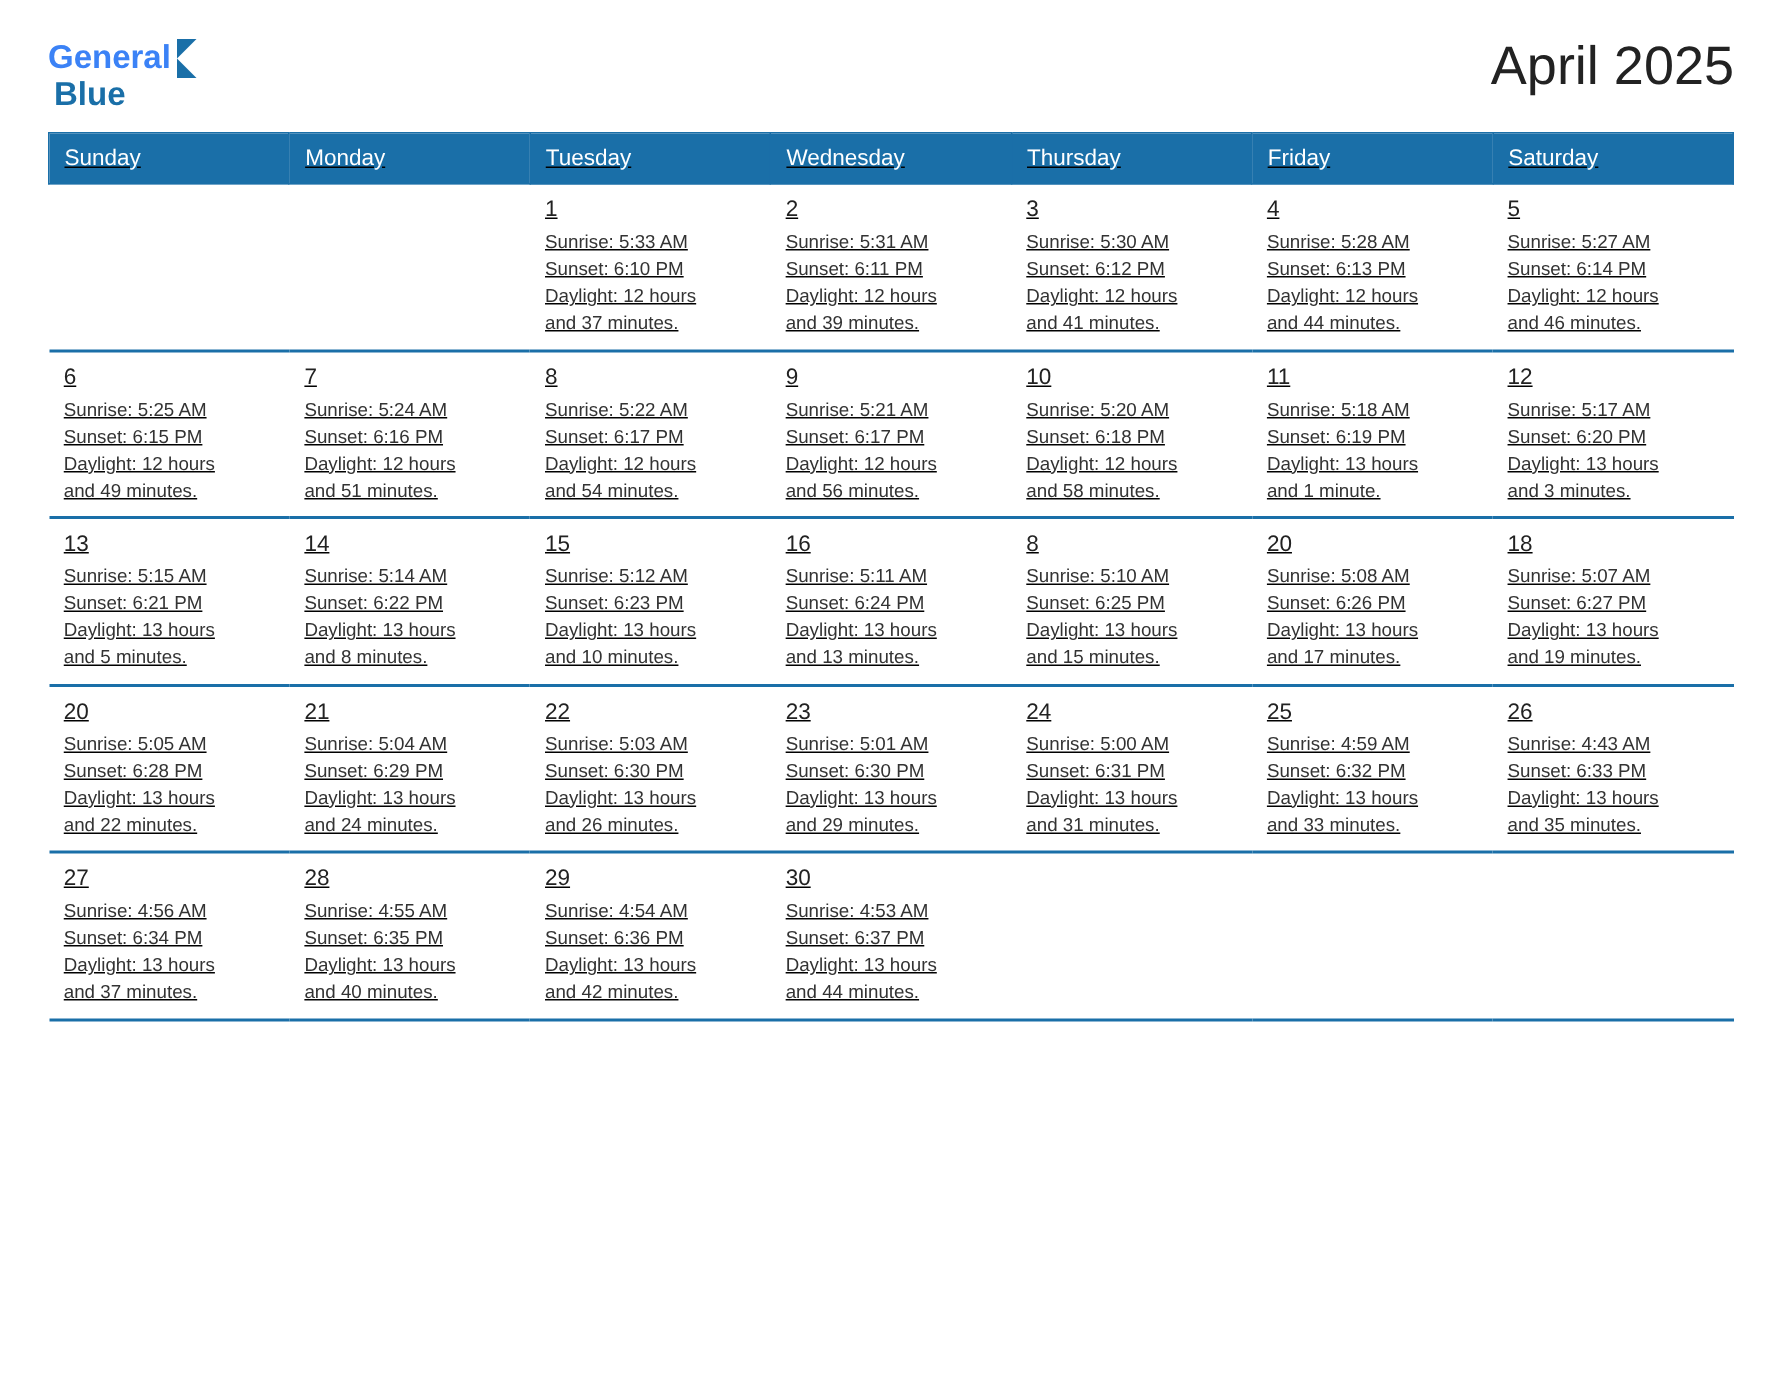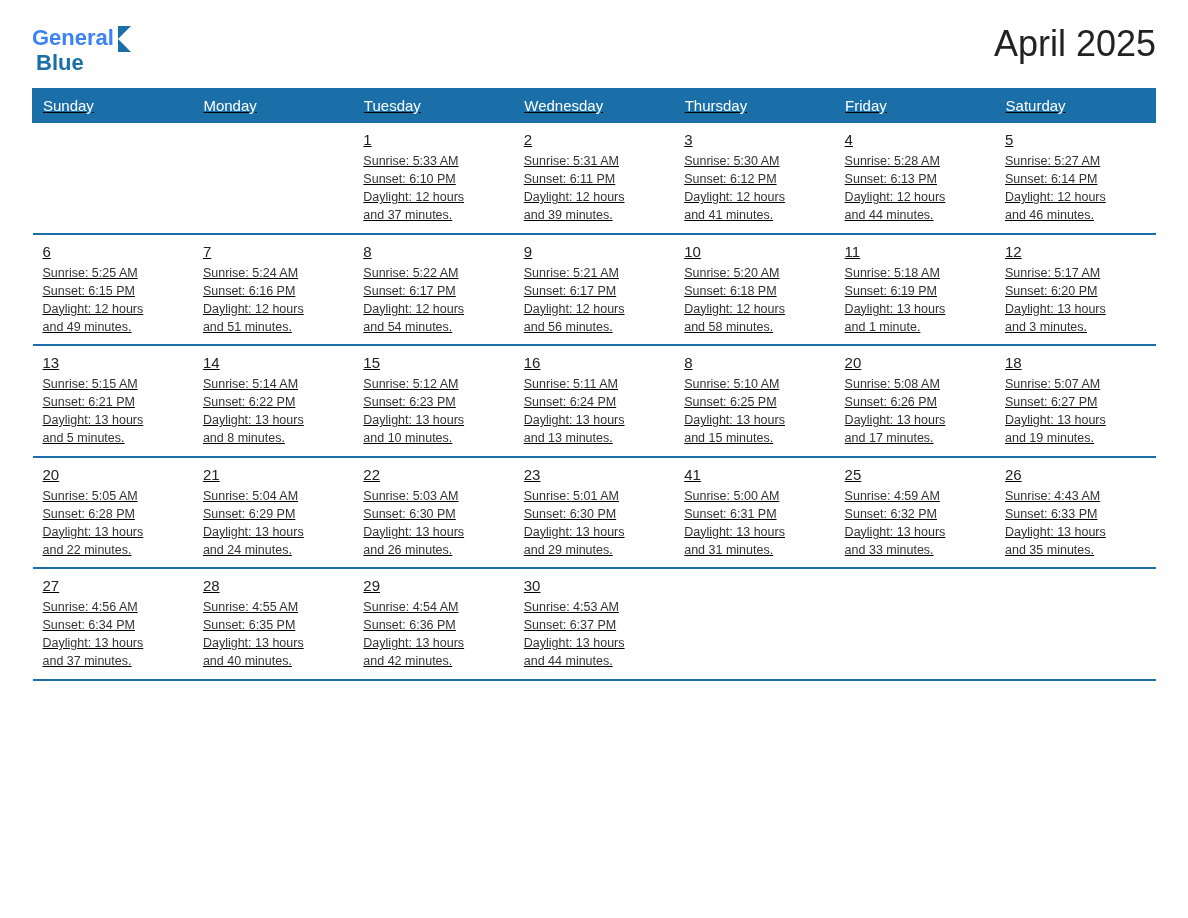--- a/index.html
+++ b/index.html
@@ -290,21 +290,21 @@
 and 26 minutes.</div>
         </td>
         <td>
           <span class="day-num">23</span>
           <div class="day-info" style="white-space: pre-line;">Sunrise: 5:01 AM
 Sunset: 6:30 PM
 Daylight: 13 hours
 and 29 minutes.</div>
         </td>
         <td>
-          <span class="day-num">41</span>
+          <span class="day-num">24</span>
           <div class="day-info" style="white-space: pre-line;">Sunrise: 5:00 AM
 Sunset: 6:31 PM
 Daylight: 13 hours
 and 31 minutes.</div>
         </td>
         <td>
           <span class="day-num">25</span>
           <div class="day-info" style="white-space: pre-line;">Sunrise: 4:59 AM
 Sunset: 6:32 PM
 Daylight: 13 hours

